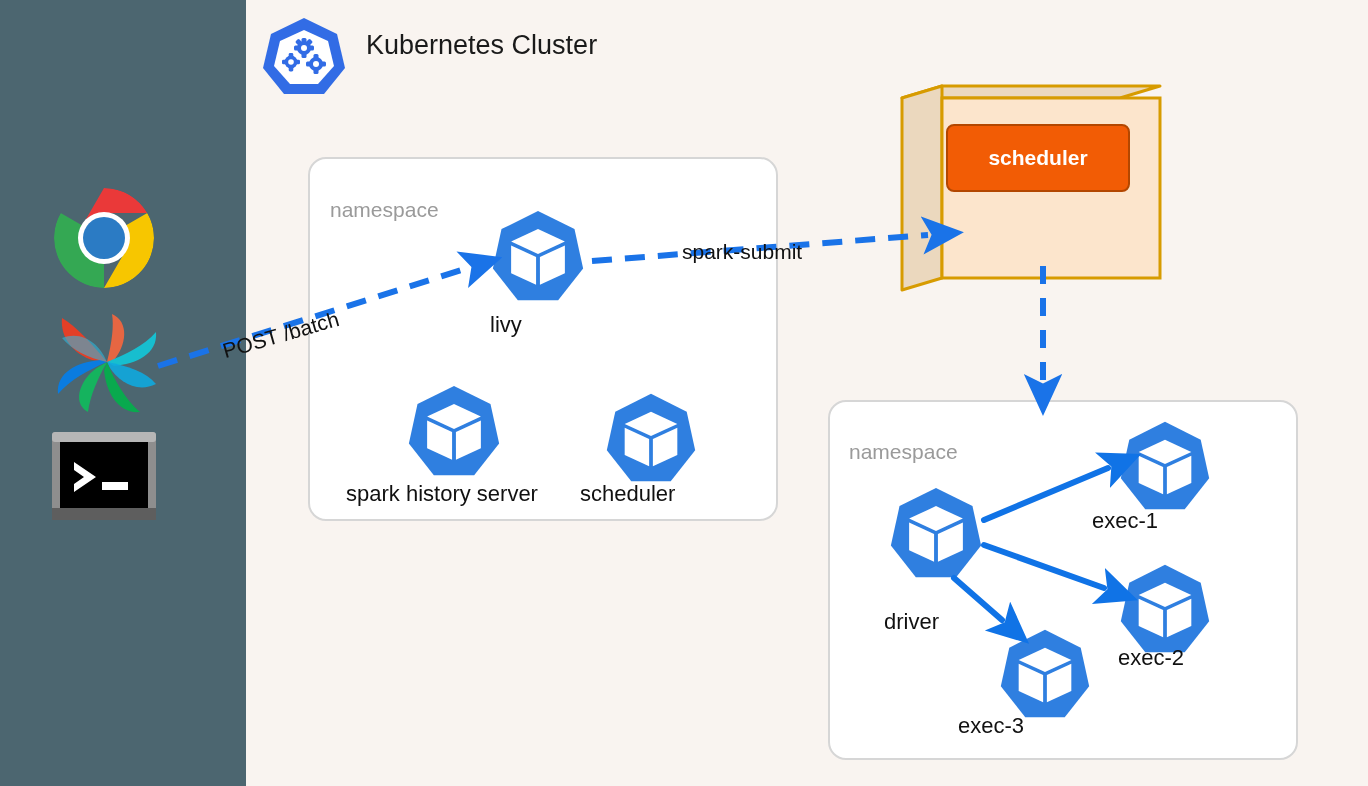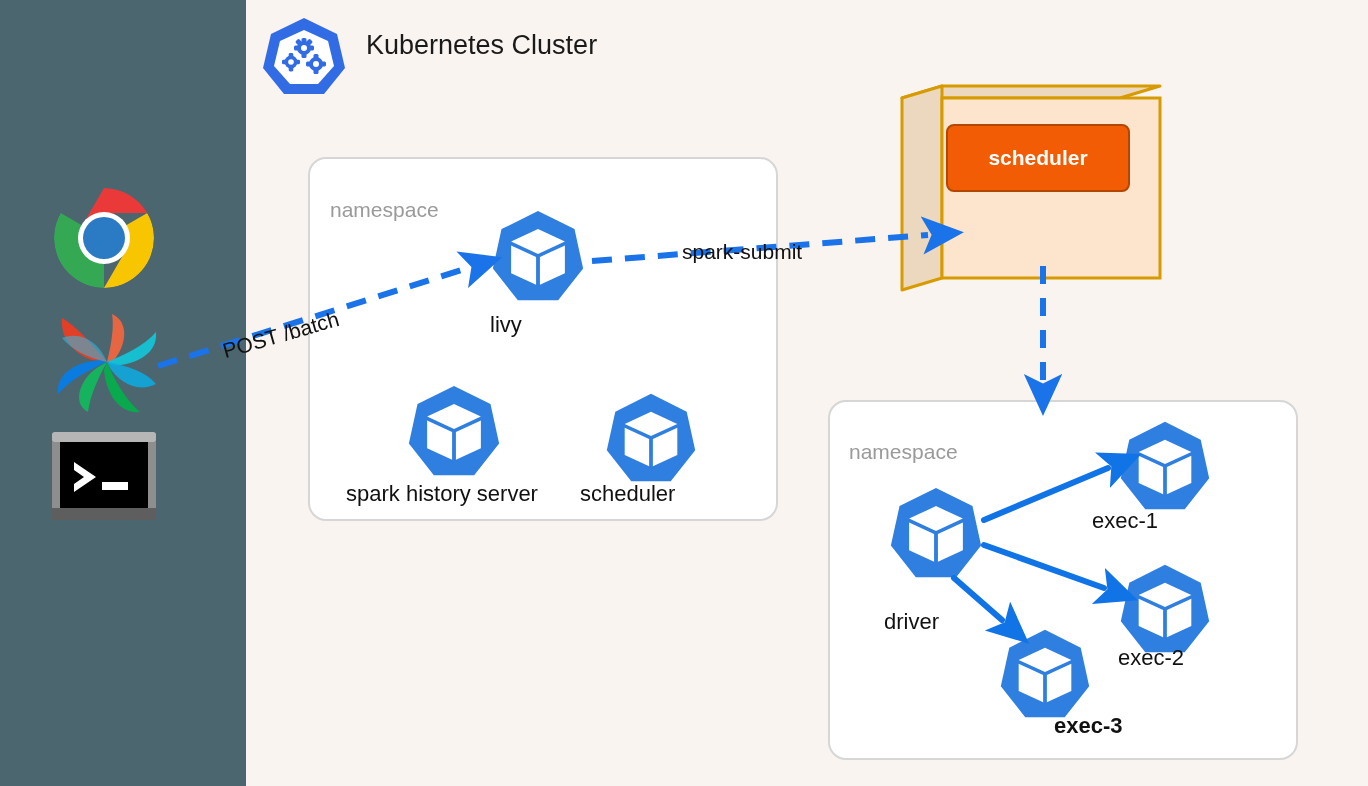--- a/index.html
+++ b/index.html
@@ -106,21 +106,21 @@
   #pod-prometheus    { left: 604px; top: 391px; width: 94px; height: 94px; }
   #label-prometheus  { left: 580px; top: 481px; width: 142px; }
 
   #pod-driver        { left: 888px; top: 485px; width: 96px; height: 96px; }
   #label-driver      { left: 884px; top: 577px; width: 96px; margin-top: 32px; }
   #pod-exec1         { left: 1118px; top: 419px; width: 94px; height: 94px; }
   #label-exec1       { left: 1092px; top: 508px; width: 94px; }
   #pod-exec2         { left: 1118px; top: 562px; width: 94px; height: 94px; }
   #label-exec2       { left: 1118px; top: 645px; width: 94px; }
   #pod-exec3         { left: 998px; top: 627px; width: 94px; height: 94px; }
-  #label-exec3       { left: 1054px; top: 713px; width: 94px; font-weight: bold; }
+  #label-exec3       { left: 958px; top: 713px; width: 94px; }
 
   
   #control-plane {
     position: absolute;
     left: 900px; top: 84px;
     width: 262px; height: 208px;
   }
   .cp-component {
     position: absolute;
     background: #F25C05;

